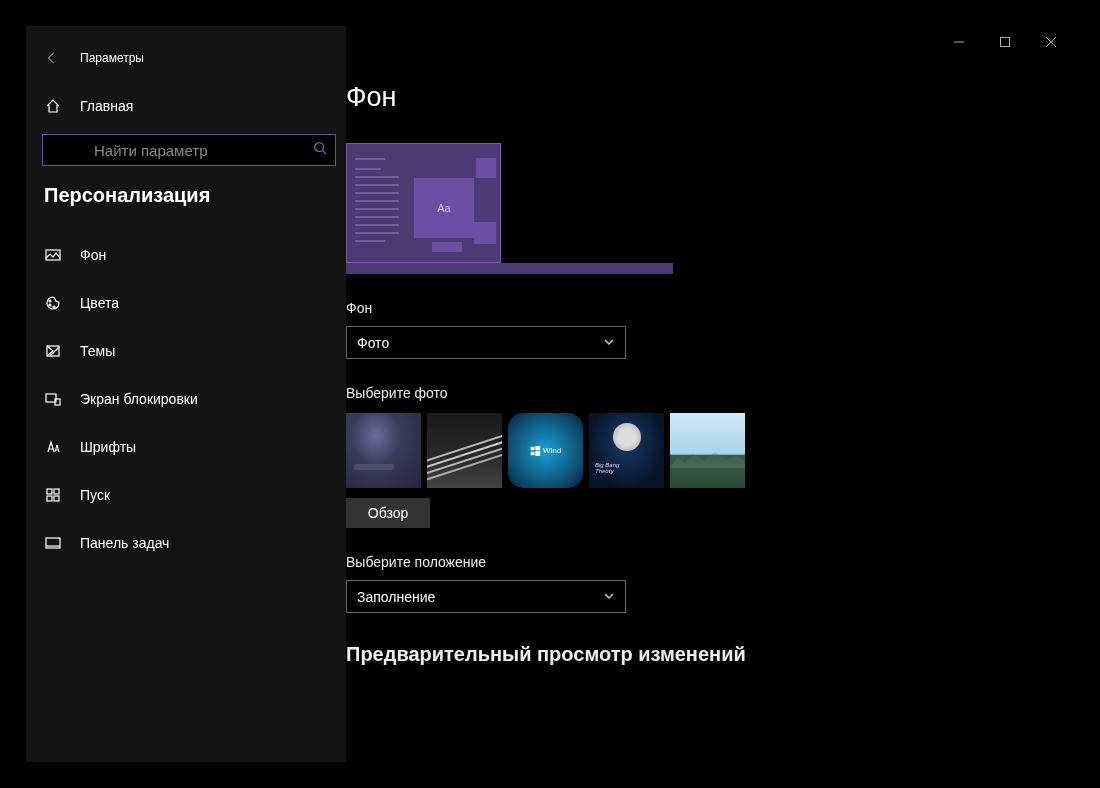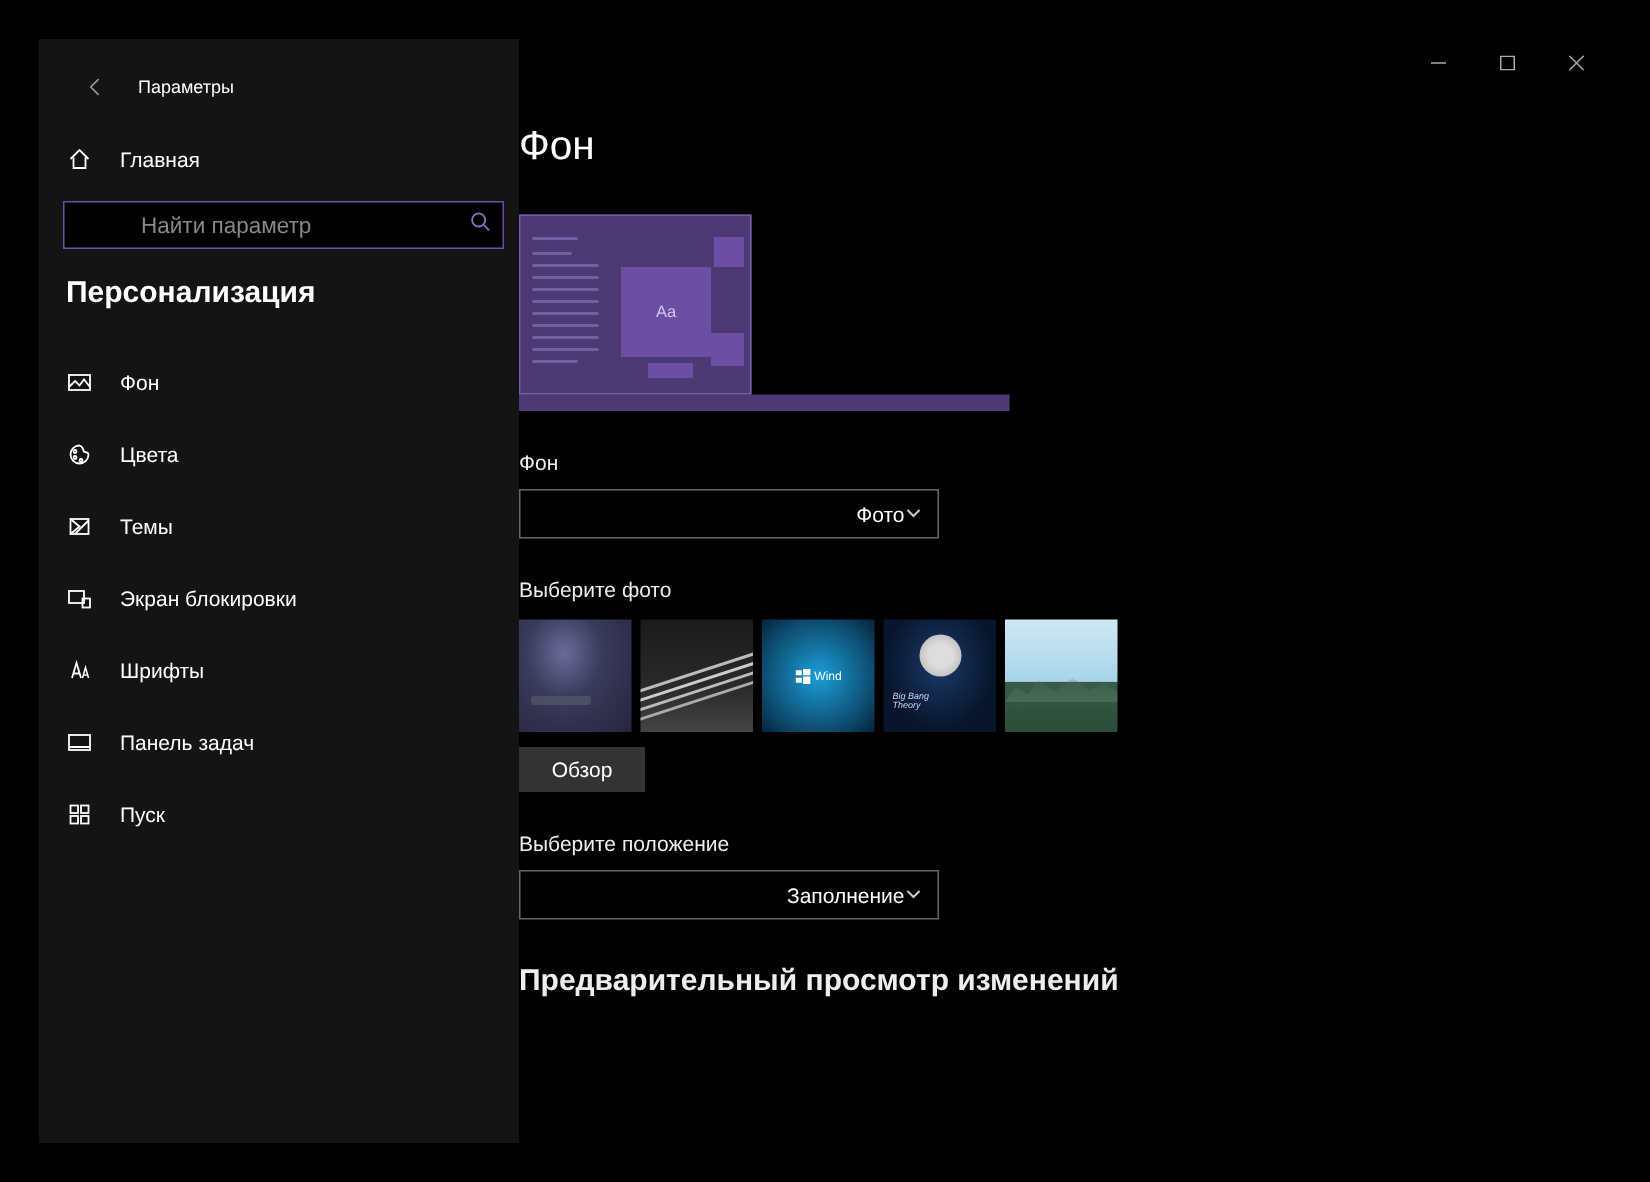--- a/index.html
+++ b/index.html
@@ -2,21 +2,21 @@
 <html><head>
 <meta charset="utf-8">
 <style>
 * { margin: 0; padding: 0; box-sizing: border-box; font-family: "Segoe UI", Arial, sans-serif; }
 body { background: #000; width: 1100px; height: 788px; overflow: hidden; position: relative; }
 .window { position: absolute; left: 26px; top: 26px; width: 1048px; height: 736px; background: #000; display: flex; }
 .titlebar-controls { position: absolute; top: 0; right: 0; height: 32px; display: flex; }
 .tb-btn { width: 46px; height: 32px; display: flex; align-items: center; justify-content: center; color: #aaa; }
 .tb-btn svg { width: 10px; height: 10px; stroke: #aaa; stroke-width: 1; fill: none; }
 .sidebar { width: 320px; background: #141414; height: 100%; padding-top: 12px; }
-.sb-header { display: flex; align-items: center; height: 40px; padding-left: 30px; gap: 20px; color: #fff; font-size: 12px; }
+.sb-header { display: flex; align-items: center; height: 40px; padding-left: 18px; gap: 20px; color: #fff; font-size: 12px; }
 .back-btn { width: 16px; height: 16px; display: flex; align-items: center; justify-content: center; color: #999; }
 .back-btn svg { stroke: #999; fill: none; stroke-width: 1.2; }
 .sb-top-item { display: flex; align-items: center; height: 40px; padding-left: 18px; gap: 18px; color: #fff; font-size: 14px; margin-top: 8px; }
 .sb-top-item .icon { width: 18px; height: 18px; display: flex; align-items: center; justify-content: center; }
 .sb-top-item .icon svg { stroke: #fff; fill: none; stroke-width: 1.2; }
 .search-row { padding: 8px 16px 0 16px; }
 .search-box { position: relative; width: 294px; height: 32px; background: #000; border: 1px solid #6b4fa5; }
 .search-input { background: transparent; border: none; outline: none; width: 100%; height: 100%; padding: 0 32px 0 10px; color: #999; font-size: 15px; margin-left: 41px; }
 .search-input::placeholder { color: #888; }
 .search-icon-wrap { position: absolute; right: 8px; top: 50%; transform: translateY(-50%); color: #8a6fbf; }
@@ -32,29 +32,29 @@
 .preview-box { width: 155px; height: 120px; background: #4b3a73; position: relative; border: 1px solid #7a5ca8; }
 .preview-inner { position: absolute; top: 14px; left: 8px; right: 8px; bottom: 8px; }
 .pv-line { background: #c0a6f0; opacity: .35; position: absolute; }
 .pv-tile { position: absolute; background: #6b4fa5; }
 .pv-tile.big { width: 60px; height: 60px; right: 18px; top: 20px; display: flex; align-items: center; justify-content: center; color: #d8c6f5; font-size: 11px; }
 .pv-tile.sm1 { width: 20px; height: 20px; right: -4px; top: 0; }
 .pv-tile.sm2 { width: 22px; height: 22px; right: -4px; bottom: 10px; }
 .pv-tile.sm3 { width: 30px; height: 10px; right: 30px; bottom: 2px; }
 .preview-bar { height: 11px; background: #4b3a73; width: 327px; }
 .field-label { font-size: 14px; margin-top: 26px; color: #eee; }
-.select-box { margin-top: 10px; width: 280px; height: 33px; border: 1px solid #666; background: #000; display: flex; align-items: center; justify-content: flex-end; padding: 0 10px; font-size: 14px; color: #fff; }
+.select-box { margin-top: 10px; width: 280px; height: 33px; border: 1px solid #666; background: #000; display: flex; align-items: center; justify-content: space-between; padding: 0 10px; font-size: 14px; color: #fff; }
 .select-box svg { stroke: #ccc; fill: none; stroke-width: 1.4; width: 12px; height: 12px; }
 .thumbs { display: flex; gap: 6px; margin-top: 12px; }
 .thumb { width: 75px; height: 75px; background: #333; position: relative; overflow: hidden; }
 .thumb1 { background: radial-gradient(ellipse at 40% 30%, #6b6b9b 0%, #3a3a5a 40%, #252540 100%); }
 .thumb1::after { content: ""; position: absolute; bottom: 18px; left: 8px; width: 40px; height: 6px; background: #888; opacity: .28; border-radius: 2px; }
 .thumb2 { background: linear-gradient(180deg, #1a1a1a 0%, #2a2a2a 60%, #444 100%); }
 .thumb2::before { content: ""; position: absolute; width: 100px; height: 2px; background: #ccc; left: -20px; bottom: 30px; transform: rotate(-18deg); box-shadow: 0 6px 0 #bbb, 0 12px 0 #aaa, 0 -6px 0 #bbb; }
-.thumb3 { background: radial-gradient(circle at 50% 50%, #1a9fd8 0%, #0d4b6e 70%, #042338 100%); }
+.thumb3 { background: radial-gradient(circle at 50% 50%, #1a9fd8 0%, #0d4b6e 70%, #042338 100%); border-radius: 15px; }
 .thumb3 .win { position: absolute; top: 50%; left: 50%; transform: translate(-50%,-50%); display: flex; align-items: center; gap: 3px; color: #fff; font-size: 8px; }
 .thumb3 .win svg { fill: #fff; width: 10px; height: 10px; }
 .thumb4 { background: radial-gradient(ellipse at 50% 40%, #1a3a6a 0%, #08152a 70%); }
 .thumb4 .char { position: absolute; top: 10px; left: 50%; transform: translateX(-50%); width: 28px; height: 28px; background: radial-gradient(circle, #ddd 40%, #aaa 100%); border-radius: 50%; }
 .thumb4 .txt { position: absolute; bottom: 14px; left: 6px; color: #c8d8ff; font-size: 6px; font-style: italic; }
 .thumb5 { background: linear-gradient(180deg, #cfe8f5 0%, #a8d4e8 55%, #3a5a4a 56%, #2a4a3a 100%); }
 .thumb5::before { content: ""; position: absolute; bottom: 20px; left: 0; right: 0; height: 18px; background: linear-gradient(180deg, transparent, #4a6a5a); clip-path: polygon(0 100%, 10% 40%, 20% 70%, 30% 20%, 45% 60%, 60% 10%, 75% 55%, 88% 30%, 100% 60%, 100% 100%); }
 .browse-btn { margin-top: 10px; width: 84px; height: 30px; background: #333; border: none; color: #fff; font-size: 14px; display: flex; align-items: center; justify-content: center; }
 .content-inner { padding-left: 0; width: 700px; }
 </style>
@@ -160,36 +160,36 @@
           <svg width="16" height="16" viewBox="0 0 16 16">
               <path d="M3 13 L6 3 L9 13 M4 10 H8" stroke-width="1.2"></path>
               <path d="M10 13 L12 6 L14 13 M10.7 11 H13.3" stroke-width="1"></path>
             </svg>
         </span>
         <span>Шрифты</span>
       </div>
       <div class="sb-item">
         <span class="icon">
           <svg width="16" height="16" viewBox="0 0 16 16">
-              <rect x="1" y="3" width="14" height="10"></rect>
-              <line x1="1" y1="11" x2="15" y2="11"></line>
-            </svg>
-        </span>
-        <span>Панель задач</span>
-      </div>
-      <div class="sb-item">
-        <span class="icon">
-          <svg width="16" height="16" viewBox="0 0 16 16">
               <rect x="2" y="2" width="5" height="5"></rect>
               <rect x="9" y="2" width="5" height="5"></rect>
               <rect x="2" y="9" width="5" height="5"></rect>
               <rect x="9" y="9" width="5" height="5"></rect>
             </svg>
         </span>
         <span>Пуск</span>
+      </div>
+      <div class="sb-item">
+        <span class="icon">
+          <svg width="16" height="16" viewBox="0 0 16 16">
+              <rect x="1" y="3" width="14" height="10"></rect>
+              <line x1="1" y1="11" x2="15" y2="11"></line>
+            </svg>
+        </span>
+        <span>Панель задач</span>
       </div>
     </div>
   </div>
 
   <div class="main">
     <div class="content-inner">
       <h1 class="page-title">Фон</h1>
 
       <div class="preview">
         <div class="preview-box">

